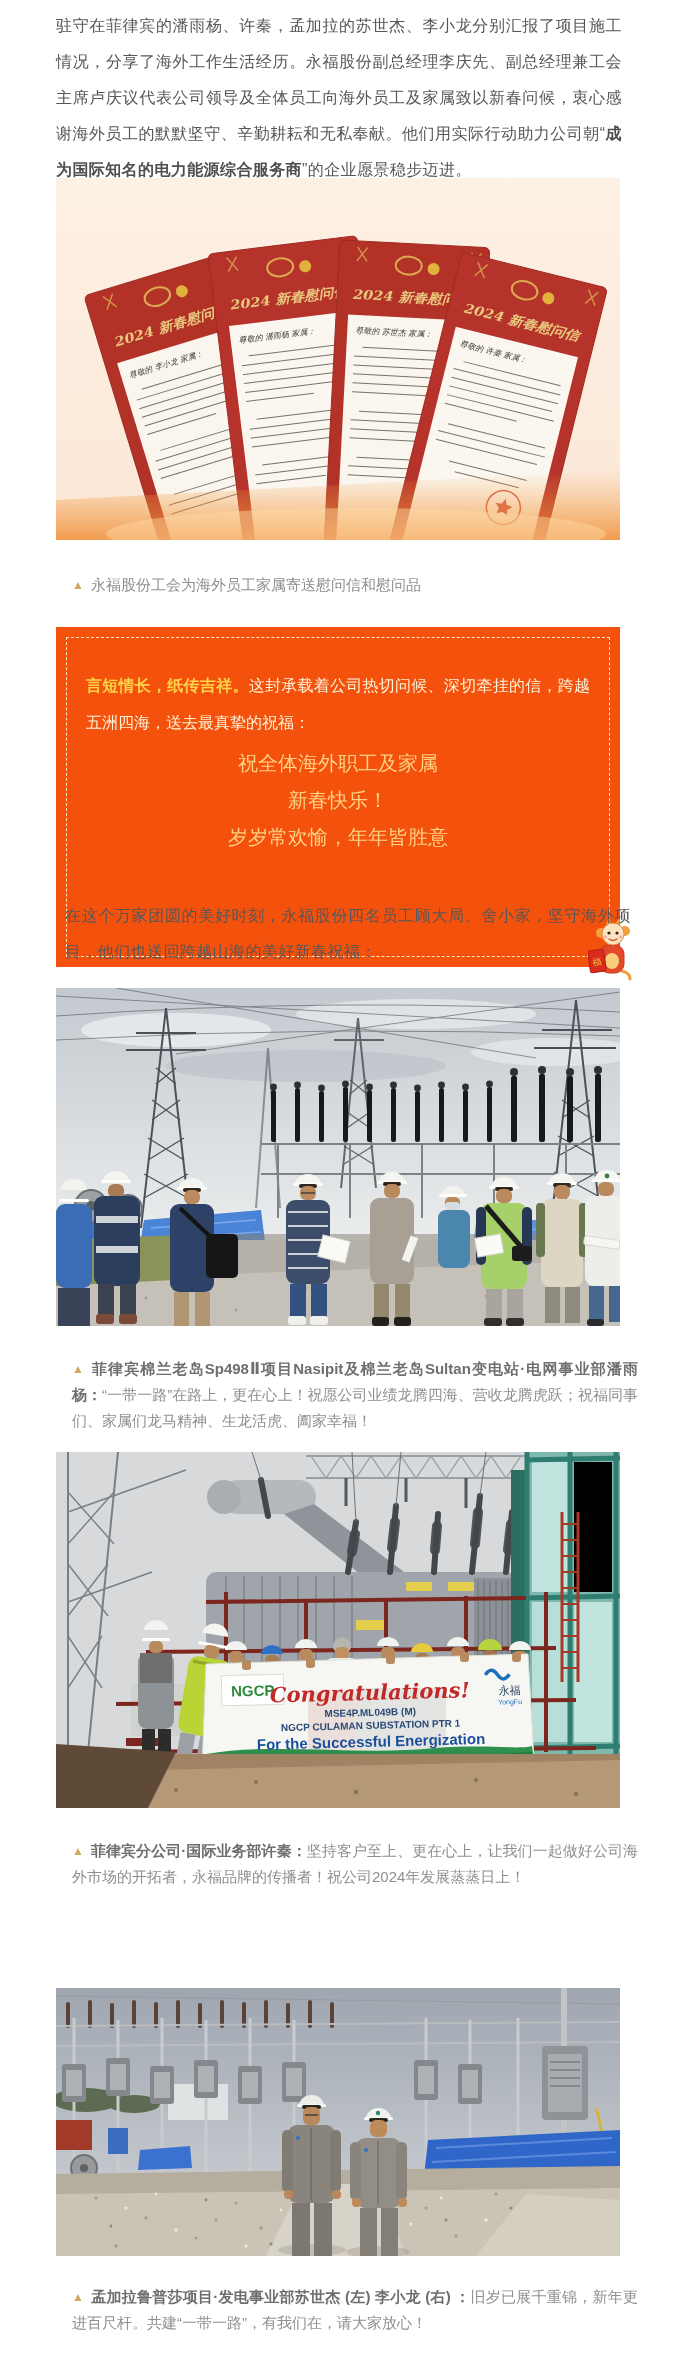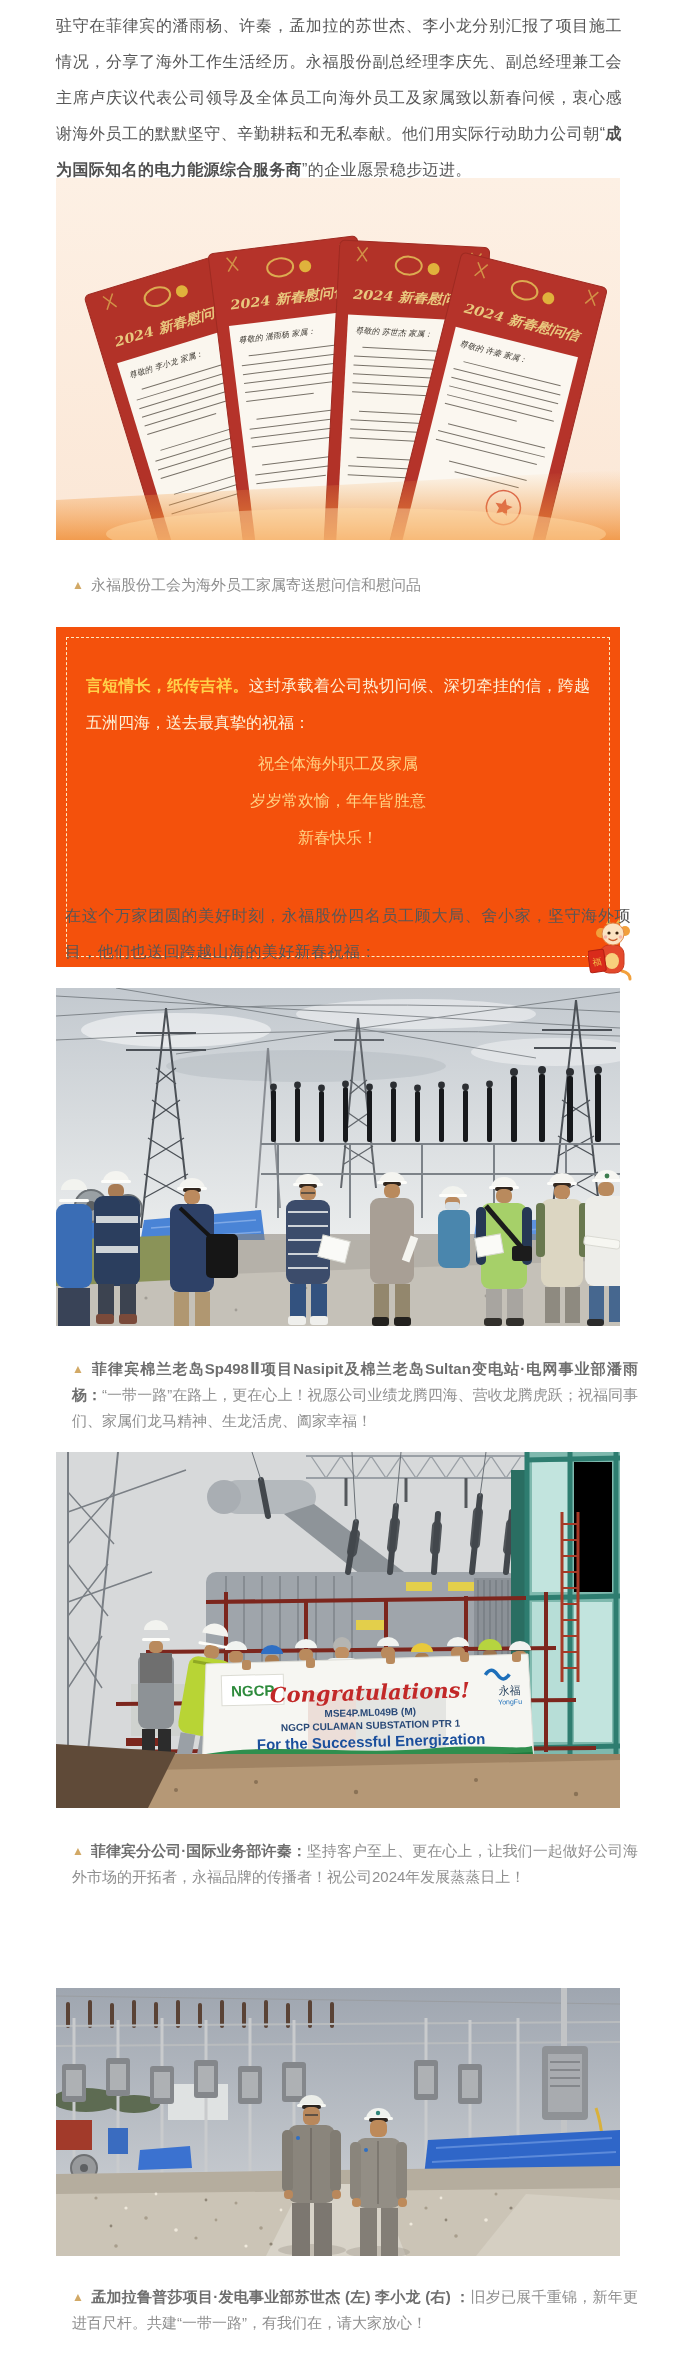--- a/index.html
+++ b/index.html
@@ -11,21 +11,21 @@
   .caption{font-size:15px;line-height:26px;color:#8f8f8f;margin:16px;text-align:justify;}
   .caption strong{color:#6e6e6e;font-weight:700;}
   .tri{color:#d2a966;font-size:12px;margin-right:7px;vertical-align:1px;}
   .figure{display:block;}
   .figure svg{display:block;}
   
   #greeting-box{background:#f4510c;}
   #greeting-box .inner-border{position:absolute;left:10px;top:10px;right:10px;bottom:10px;border:1px dashed #ffe9c0;pointer-events:none;}
   #greeting-box .lead{margin:0;padding:40px 30px 0 30px;font-size:16px;line-height:37px;color:#fdf2d8;text-align:justify;}
   #greeting-box .lead strong{color:#ffd24a;}
-  #greeting-box .wish{font-size:16px;line-height:37px;color:#ffd183;text-align:center;}
+  #greeting-box .wish{font-size:20px;line-height:37px;color:#ffd183;text-align:center;}
   #greeting-box .wishes{margin-top:4px;}
 </style>
 </head>
 <body>
 
 <div id="page">
 
   <p class="body-text abs" style="left:56px;top:8px;width:566px;"><span>驻守在菲律宾的潘雨杨、许秦，孟加拉的苏世杰、李小龙分别汇报了项目施工情况，分享了海外工作生活经历。永福股份副总经理李庆先、副总经理兼工会主席卢庆议代表公司领导及全体员工向海外员工及家属致以新春问候，衷心感谢海外员工的默默坚守、辛勤耕耘和无私奉献。他们用实际行动助力公司朝“</span><strong>成为国际知名的电力能源综合服务商</strong><span>”的企业愿景稳步迈进。</span></p>
 
   <div class="figure abs" style="left:56px;top:178px;width:564px;height:362px;">
@@ -149,22 +149,22 @@
     </svg>
   </div>
 
   <p class="caption abs" style="left:56px;top:556px;width:566px;"><span class="tri">▲</span><span>永福股份工会为海外员工家属寄送慰问信和慰问品</span></p>
 
   <div id="greeting-box" class="abs" style="left:56px;top:580px;width:564px;height:340px;margin-top:47px;">
     <div class="inner-border"></div>
     <p class="lead"><strong>言短情长，纸传吉祥。</strong><span>这封承载着公司热切问候、深切牵挂的信，跨越五洲四海，送去最真挚的祝福：</span></p>
     <div class="wishes">
       <div class="wish">祝全体海外职工及家属</div>
+      <div class="wish">新春快乐！</div>
       <div class="wish">岁岁常欢愉，年年皆胜意</div>
-      <div class="wish">新春快乐！</div>
     </div>
 
     <svg class="abs" style="right:-14px;bottom:-14px;" width="46" height="62" viewBox="0 0 46 62">
       <path d="M34,52 q8,2 8,8" stroke="#f2a03c" stroke-width="3" fill="none" stroke-linecap="round"></path>
       <rect x="12" y="26" width="24" height="28" rx="9" fill="#e4492c" stroke="#c93a20"></rect>
       <ellipse cx="24" cy="42" rx="7" ry="8" fill="#f8d07c"></ellipse>
       <g transform="rotate(-8 9 42)">
         <rect x="1" y="31" width="16" height="22" rx="2" fill="#d92b1b" stroke="#b01f12"></rect>
         <text x="9" y="46" text-anchor="middle" font-size="9" fill="#f7c94c">福</text>
       </g>

